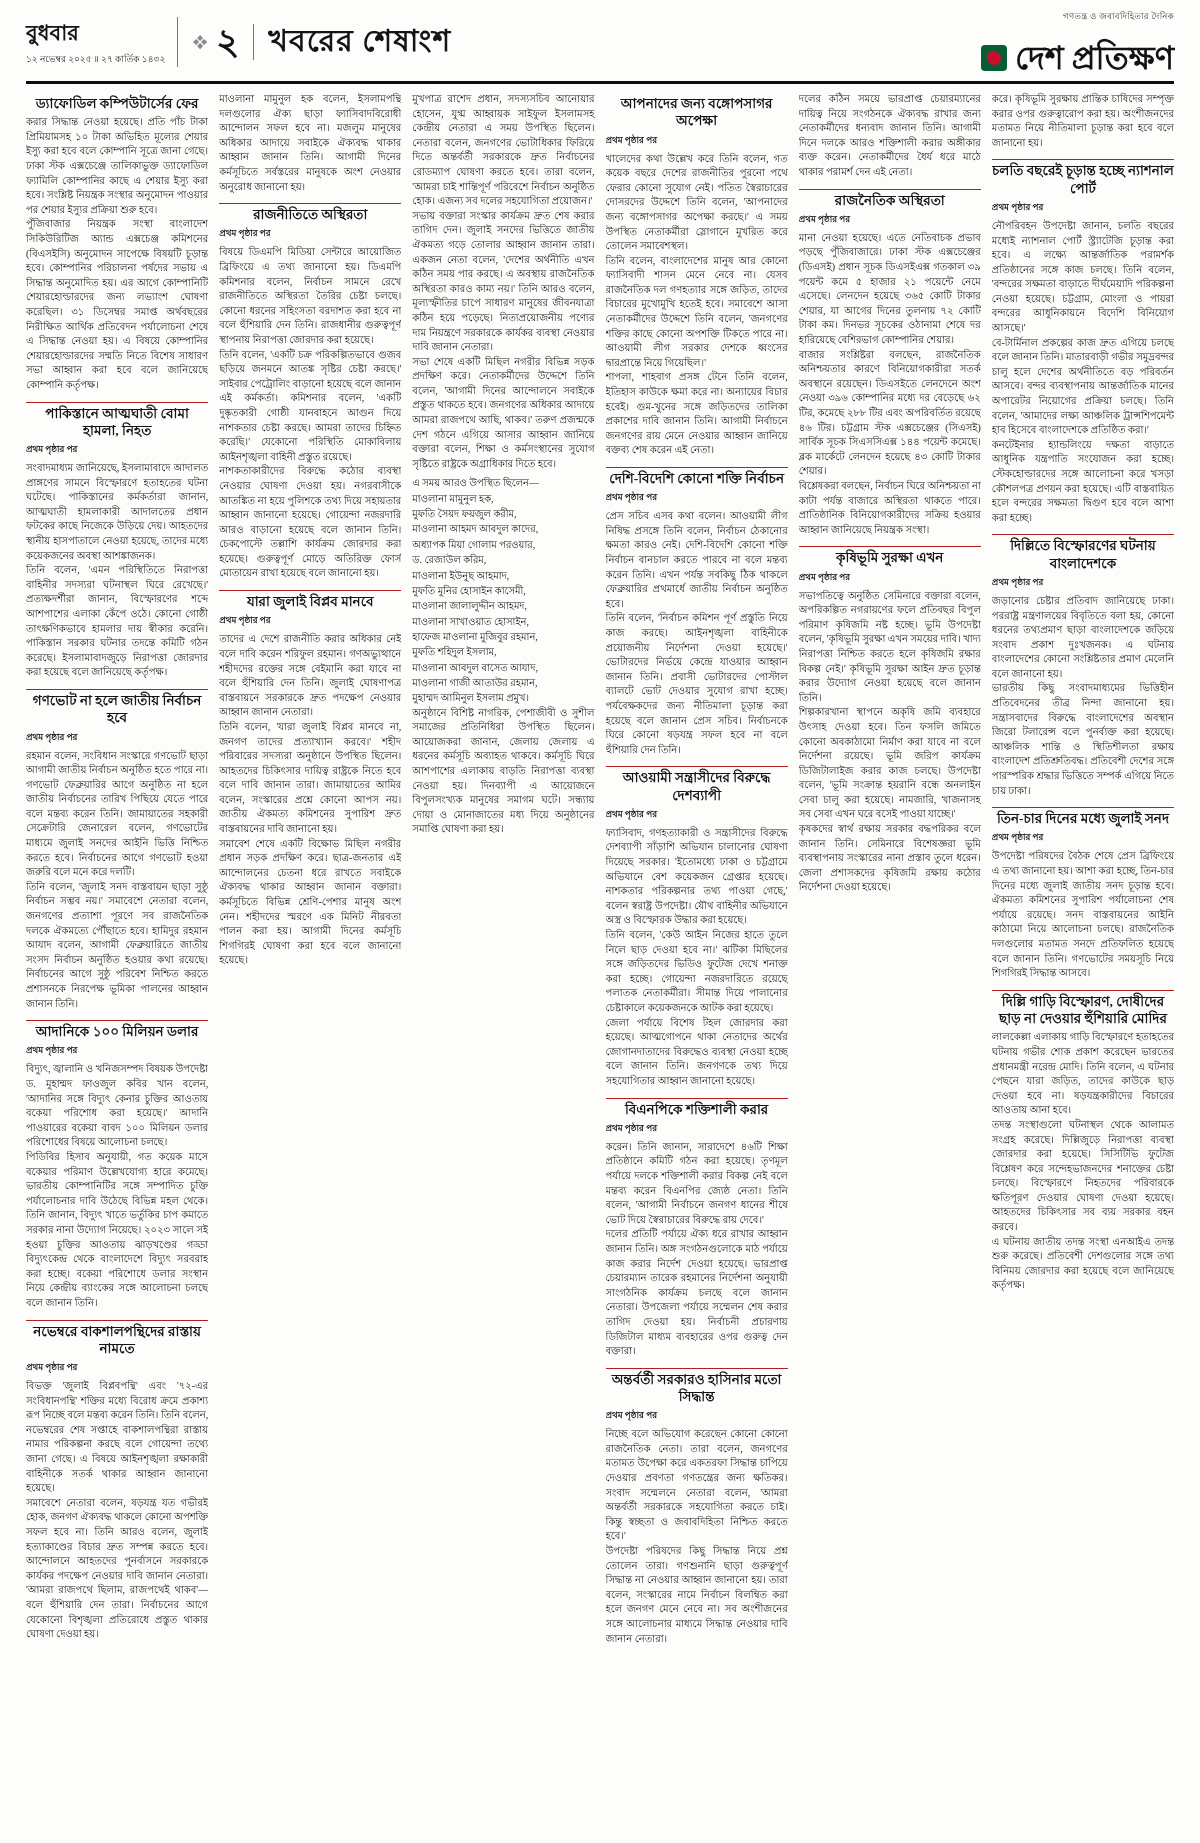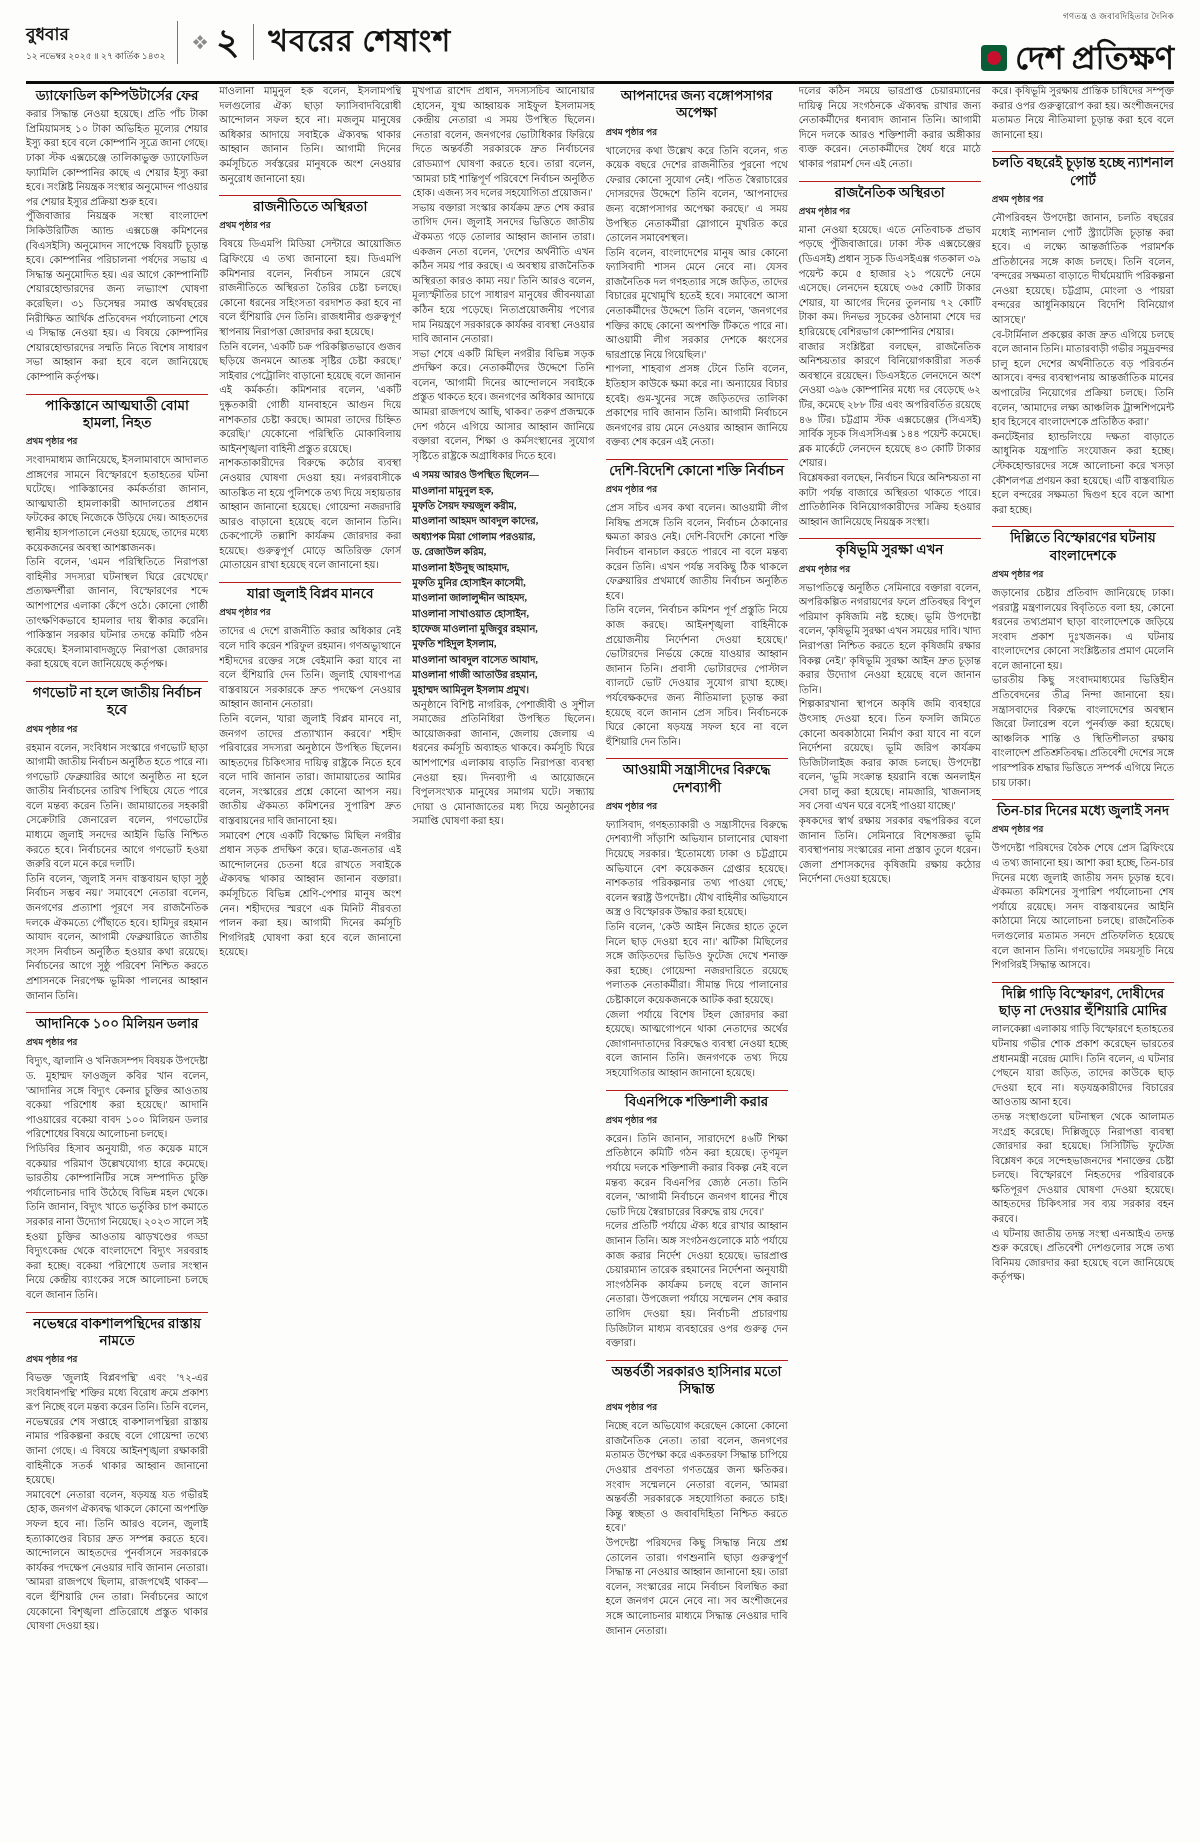--- a/index.html
+++ b/index.html
@@ -9,44 +9,44 @@
     background:#faf9f6;
     color:#141414;
     font-family:"Liberation Serif","DejaVu Serif",serif;
     overflow:hidden;
   }
   .page { width:1200px; height:1843px; padding:10px 26px 12px; background:#fdfdfb; }
 
   
   .masthead { display:flex; align-items:center; gap:14px; border-bottom:3px solid #0d0d0d; padding-bottom:7px; }
   .m-left { min-width:150px; border-right:1px solid #777; padding-right:12px; }
-  .day { font-size:17px; font-weight:bold; }
+  .day { font-size:21px; font-weight:bold; }
   .date-line { font-size:9px; margin-top:0; color:#222; }
   .pagenum-wrap { display:flex; align-items:center; gap:8px; border-right:1px solid #777; padding-right:14px; }
   .ornament { font-size:20px; color:#8a8a8a; line-height:1; }
   .pagenum { font-size:36px; font-weight:bold; line-height:1; }
   .section-title { font-size:30px; font-weight:bold; letter-spacing:1px; }
   .m-right { margin-left:auto; text-align:right; }
   .tagline { font-size:8.5px; letter-spacing:.4px; color:#333; margin-bottom:18px; }
   .paper-name-row { display:flex; align-items:center; gap:8px; justify-content:flex-end;padding-left:24px; }
   .logo-mark { width:26px; height:26px; background:#0a5c36; border-radius:4px; position:relative; flex:0 0 auto; }
   .logo-mark::after { content:""; position:absolute; inset:6px; background:#c8102e; border-radius:50%; }
   .paper-name { font-size:32px; font-weight:800; color:#131313; line-height:1; }
 
   
-  .columns { display:flex; gap:11px; height:1752px; }
+  .columns { display:flex; gap:11px; margin-top:8px; height:1752px; }
   .col { flex:1 1 0; overflow:hidden; min-width:0; }
   .article { padding-top:2px; }
   .col > .article + .article,
   .col > .body-block + .article { border-top:1px solid #b91c1c; margin-top:9px; padding-top:1px; }
   .headline { font-size:13.5px; line-height:1.28; text-align:center; font-weight:bold; margin:1px 0 3px; }
   .dateline { font-size:8.8px; text-align:left; font-weight:bold; margin-bottom:4px; color:#1a1a1a; }
   .body-text, .body-block { font-size:10px; line-height:1.46; text-align:justify; white-space:pre-line; color:#1a1a1a; }
   .body-block { margin-bottom:2px; }
-  .roster { font-size:9.9px; line-height:1.55; white-space:pre-line; text-align:left; margin-top:4px; color:#1a1a1a;font-weight:bold; }
+  .roster { font-size:9.9px; line-height:1.55; white-space:pre-line; text-align:left; margin-top:4px; color:#1a1a1a; }
 </style>
 </head>
 <body>
 
 <div class="page">
 
   <header class="masthead">
     <div class="m-left">
       <div class="day">বুধবার</div>
       <div class="date-line">১২ নভেম্বর ২০২৫ ॥ ২৭ কার্তিক ১৪৩২</div>

